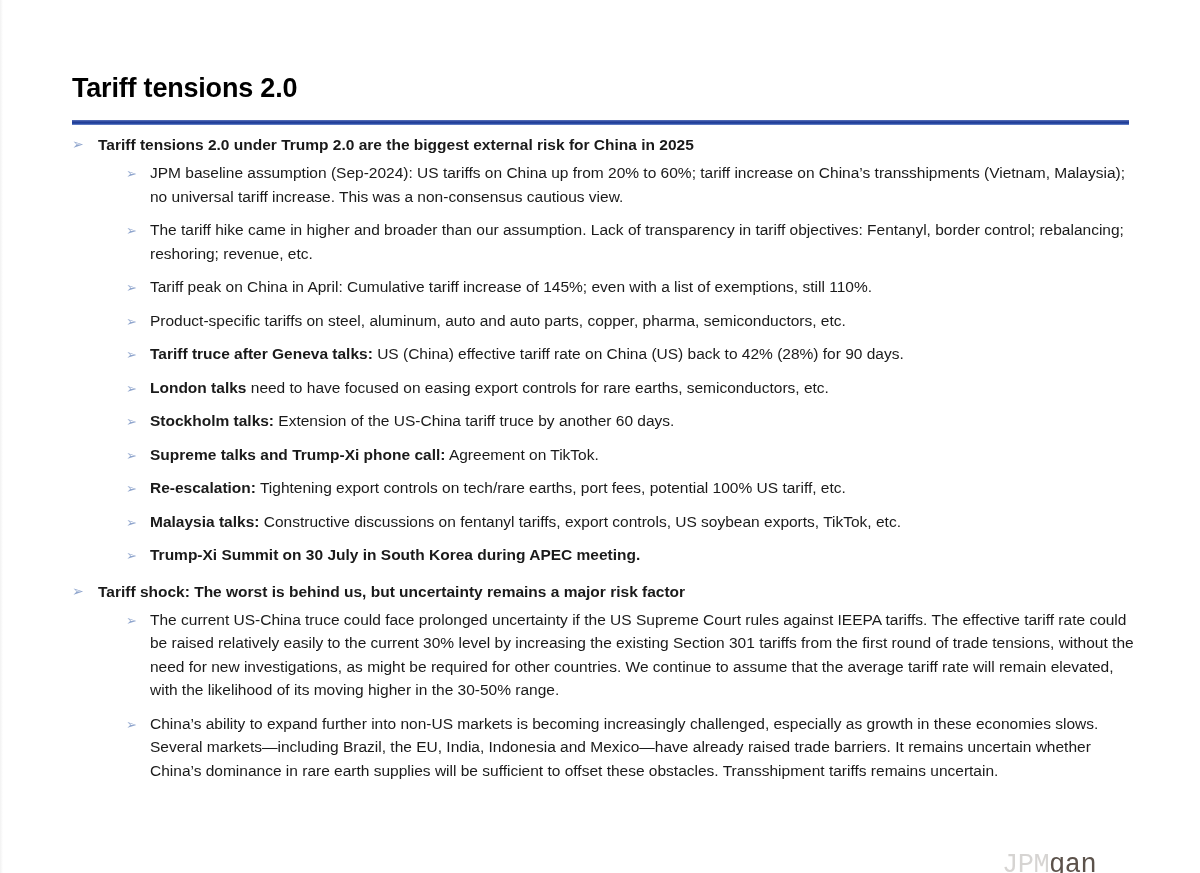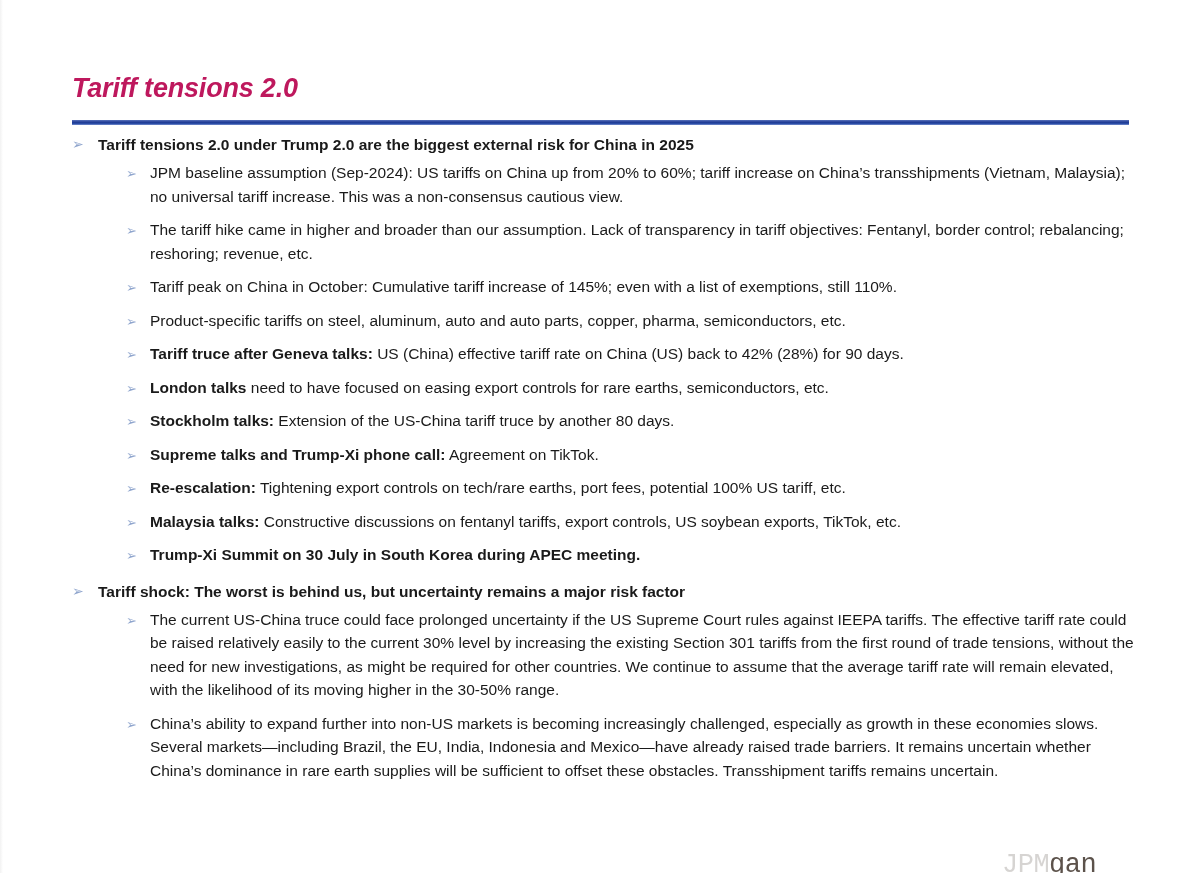--- a/index.html
+++ b/index.html
@@ -29,25 +29,24 @@
     height: 873px;
     background: linear-gradient(to right, #f2f2f2, #ffffff);
   }
 
   .slide-title {
     position: absolute;
     left: 72px;
     top: 74px;
     font-size: 27px;
     font-weight: bold;
-    color: #be185d;
+    color: #000000;
     letter-spacing: -0.2px;
     line-height: 1.1;
     white-space: nowrap;
-    font-style: italic;
   }
 
   .title-rule {
     position: absolute;
     left: 72px;
     top: 120px;
     width: 1057px;
     height: 5px;
     background: linear-gradient(to bottom, #5a73bd 0%, #1f3a93 45%, #2b4ea8 75%, #7d92cf 100%);
   }
@@ -144,37 +143,37 @@
       <div class="bullet lvl2">
         <span class="marker">➢</span>
         <span class="txt">JPM baseline assumption (Sep-2024): US tariffs on China up from 20% to 60%; tariff increase on China’s transshipments (Vietnam, Malaysia); no universal tariff increase. This was a non-consensus cautious view.</span>
       </div>
       <div class="bullet lvl2">
         <span class="marker">➢</span>
         <span class="txt">The tariff hike came in higher and broader than our assumption. Lack of transparency in tariff objectives: Fentanyl, border control; rebalancing; reshoring; revenue, etc.</span>
       </div>
       <div class="bullet lvl2">
         <span class="marker">➢</span>
-        <span class="txt">Tariff peak on China in October: Cumulative tariff increase of 145%; even with a list of exemptions, still 110%.</span>
+        <span class="txt">Tariff peak on China in April: Cumulative tariff increase of 145%; even with a list of exemptions, still 110%.</span>
       </div>
       <div class="bullet lvl2">
         <span class="marker">➢</span>
         <span class="txt">Product-specific tariffs on steel, aluminum, auto and auto parts, copper, pharma, semiconductors, etc.</span>
       </div>
       <div class="bullet lvl2">
         <span class="marker">➢</span>
         <span class="txt"><b class="lead">Tariff truce after Geneva talks:</b><span> US (China) effective tariff rate on China (US) back to 42% (28%) for 90 days.</span></span>
       </div>
       <div class="bullet lvl2">
         <span class="marker">➢</span>
         <span class="txt"><b class="lead">London talks</b><span> need to have focused on easing export controls for rare earths, semiconductors, etc.</span></span>
       </div>
       <div class="bullet lvl2">
         <span class="marker">➢</span>
-        <span class="txt"><b class="lead">Stockholm talks:</b><span> Extension of the US-China tariff truce by another 80 days.</span></span>
+        <span class="txt"><b class="lead">Stockholm talks:</b><span> Extension of the US-China tariff truce by another 60 days.</span></span>
       </div>
       <div class="bullet lvl2">
         <span class="marker">➢</span>
         <span class="txt"><b class="lead">Supreme talks and Trump-Xi phone call:</b><span> Agreement on TikTok.</span></span>
       </div>
       <div class="bullet lvl2">
         <span class="marker">➢</span>
         <span class="txt"><b class="lead">Re-escalation:</b><span> Tightening export controls on tech/rare earths, port fees, potential 100% US tariff, etc.</span></span>
       </div>
       <div class="bullet lvl2">

